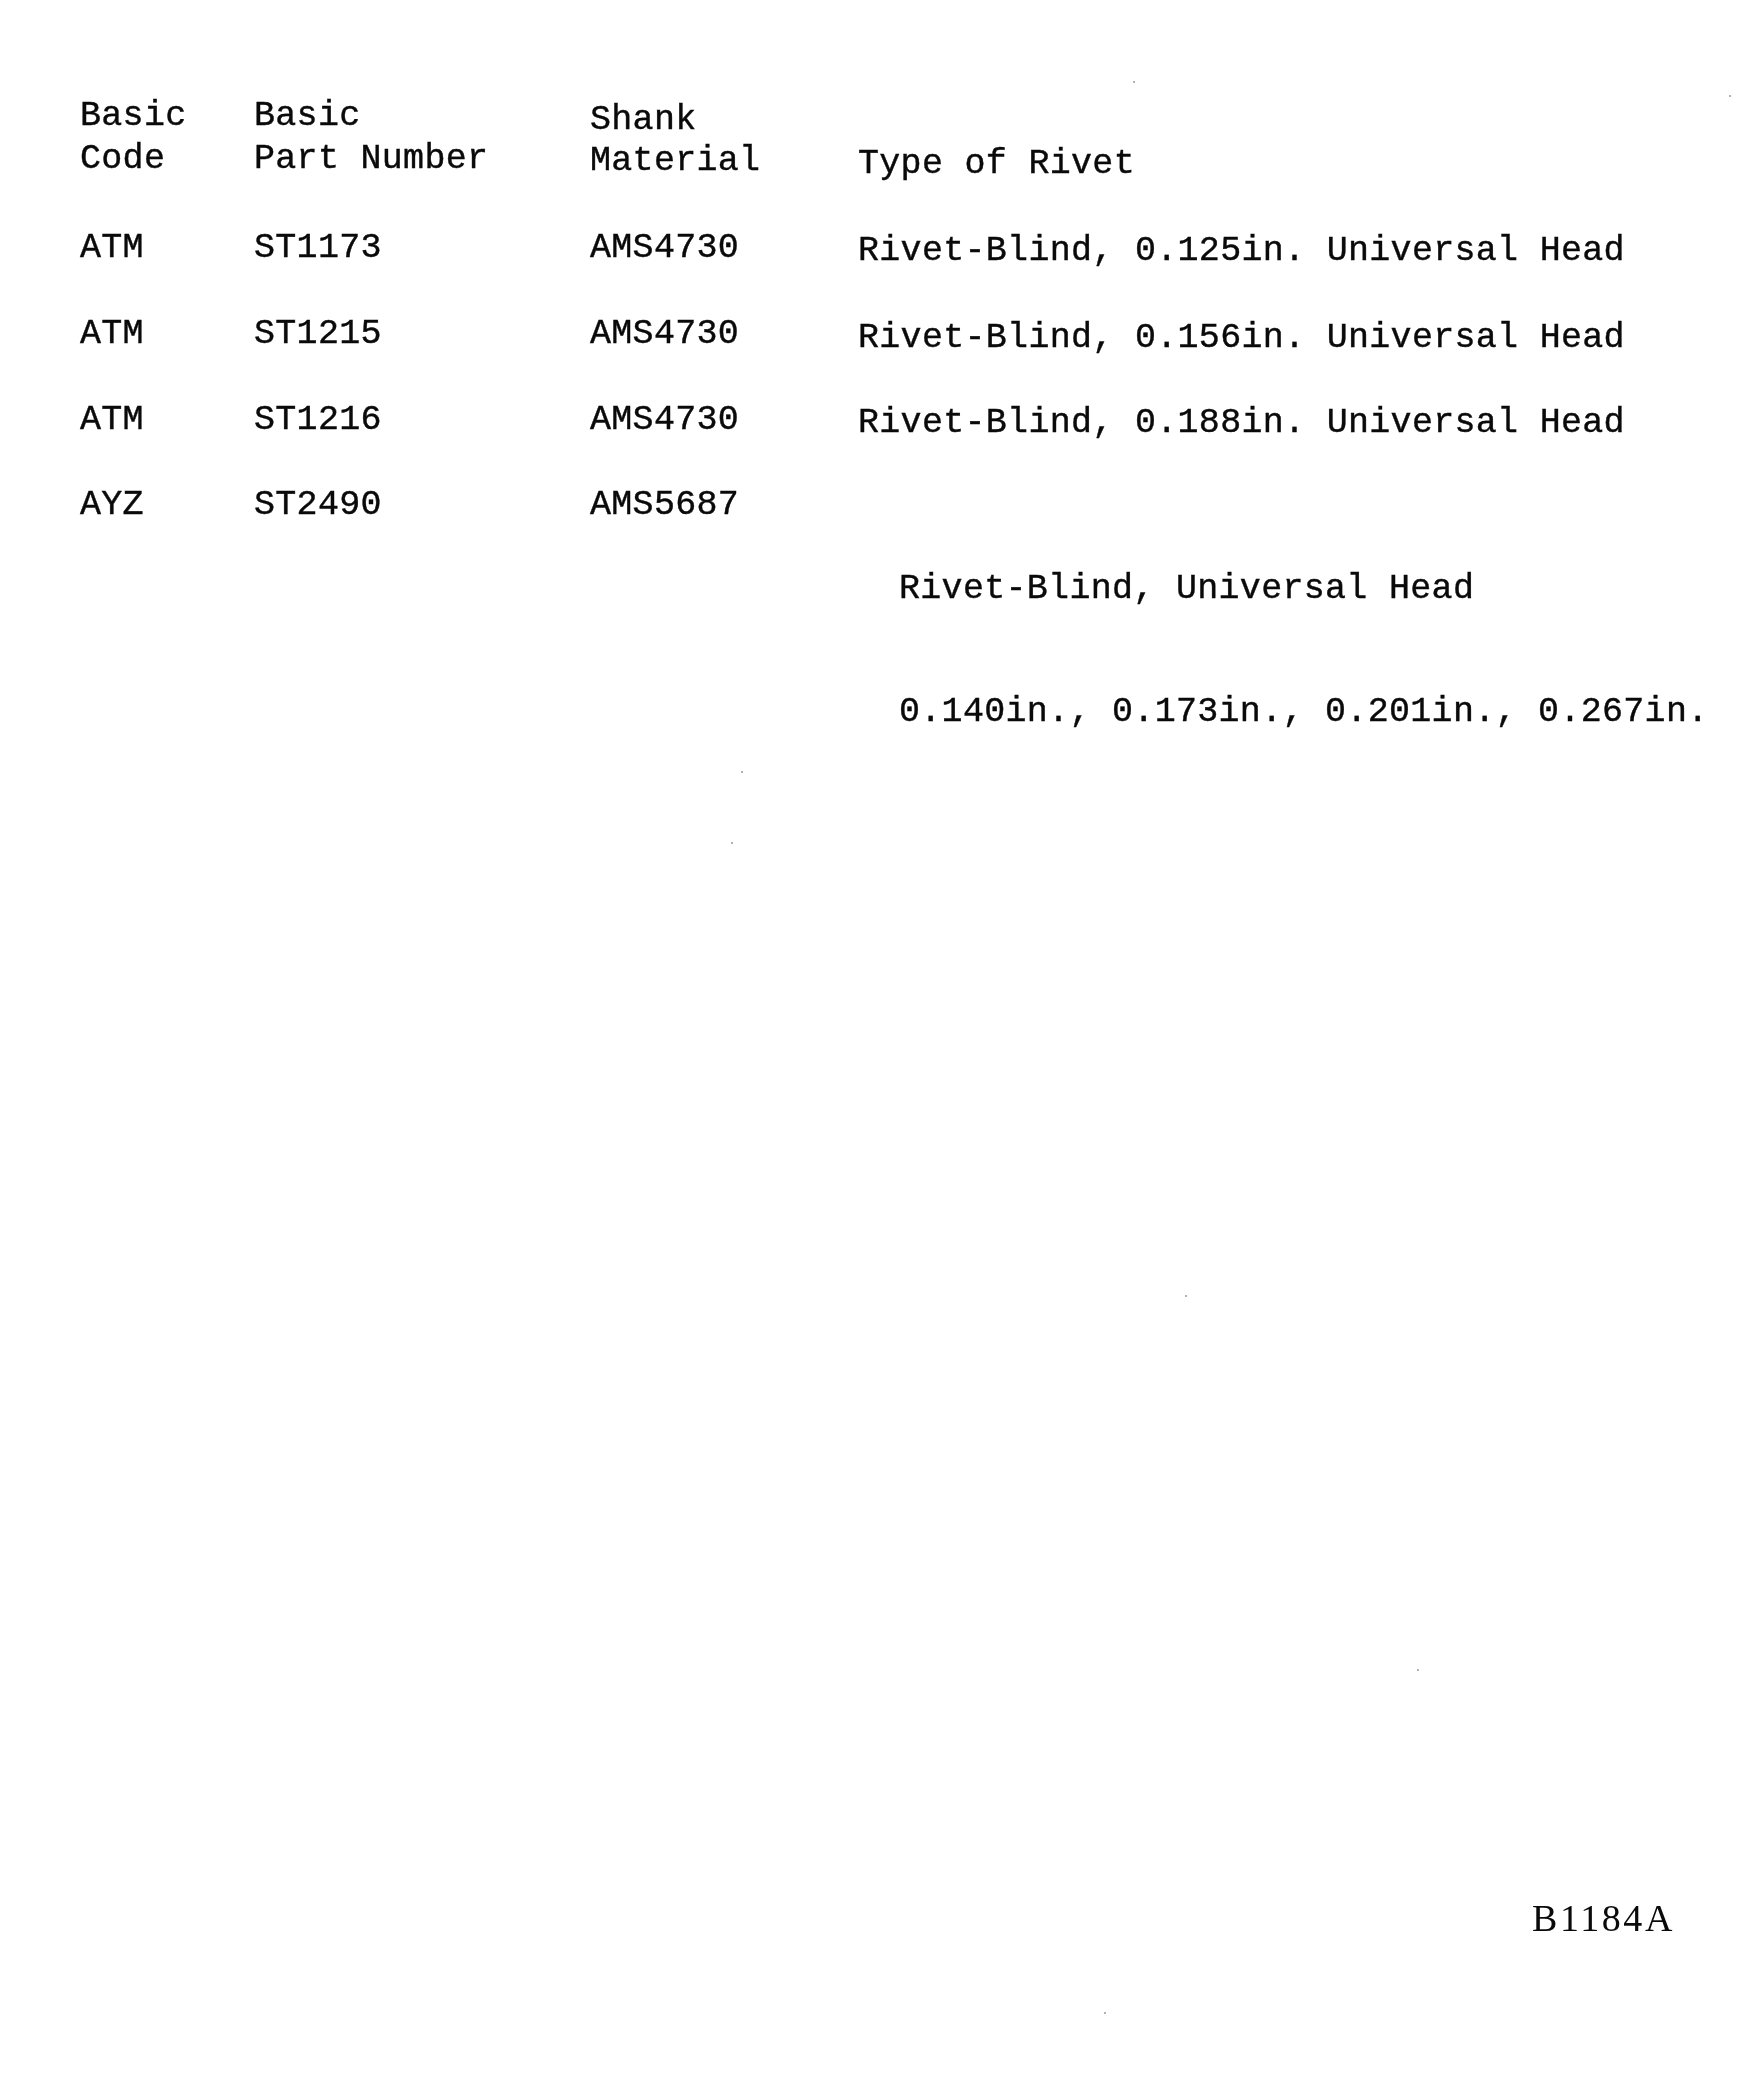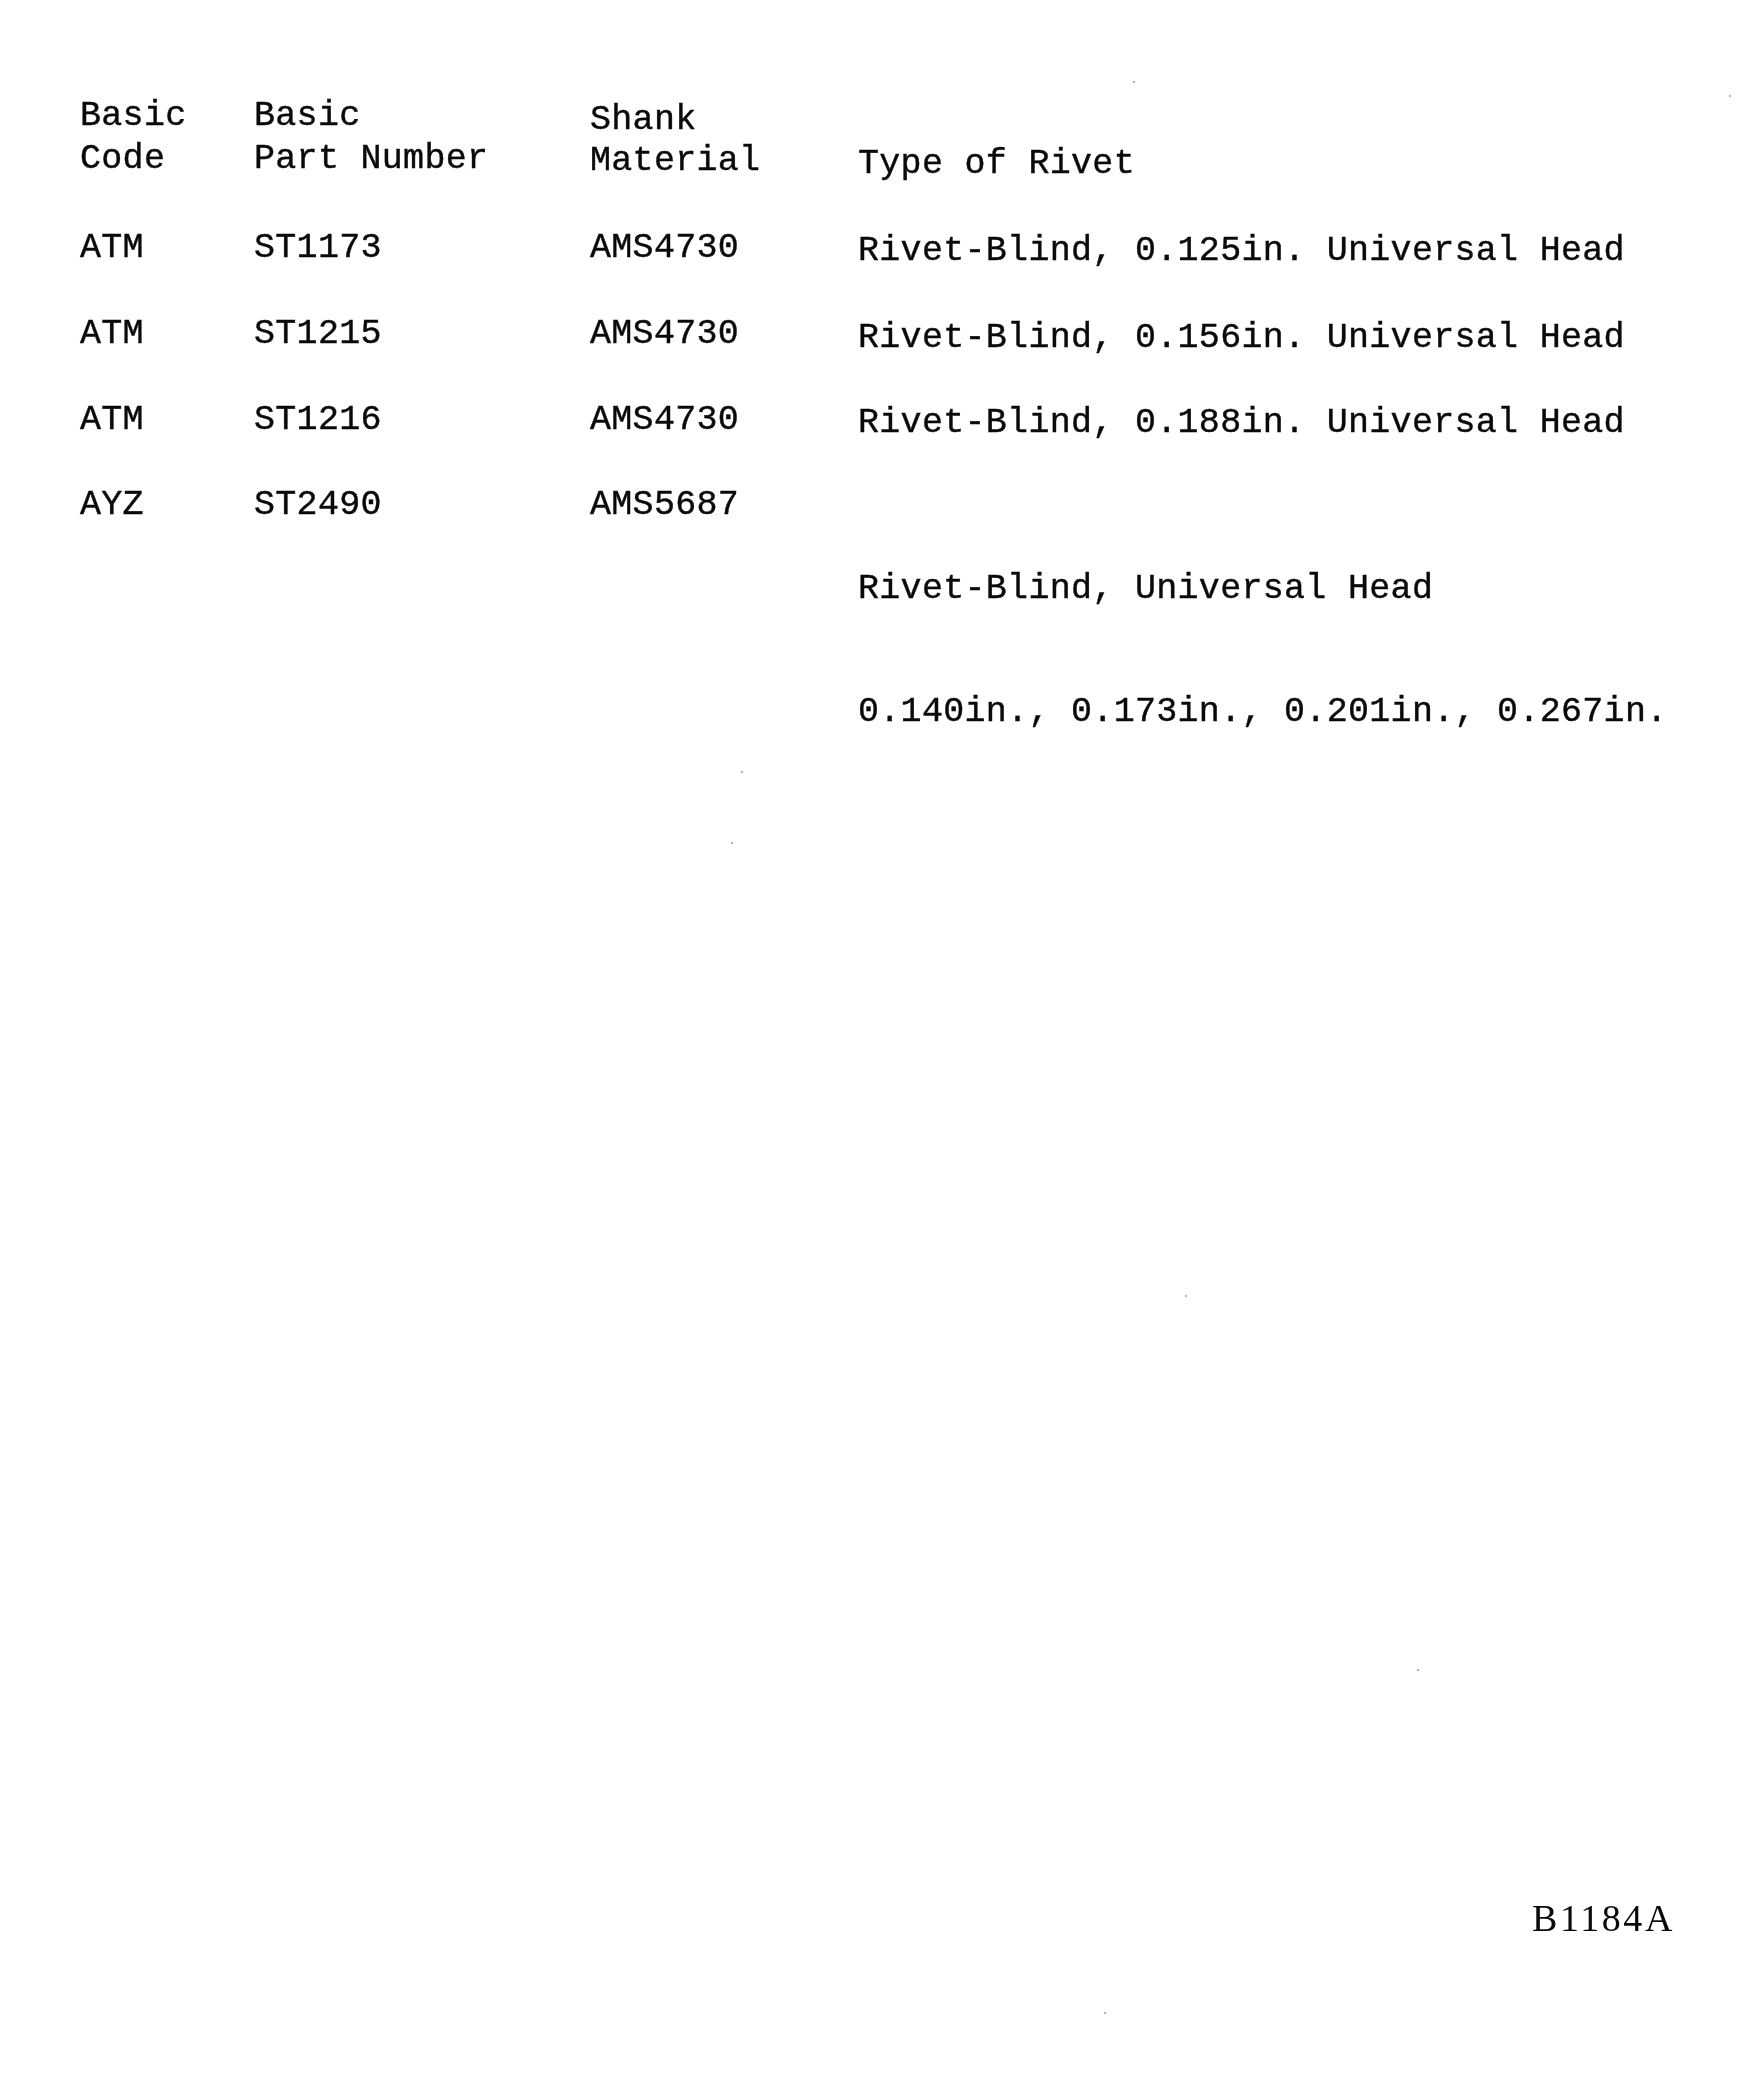--- a/index.html
+++ b/index.html
@@ -42,21 +42,21 @@
 
   .row-0 { top: 228px; }
   .row-1 { top: 314px; }
   .row-2 { top: 400px; }
   .row-3 { top: 485px; }
 
   .type-row-0 { top: 231px; }
   .type-row-1 { top: 318px; text-align: center; }
   .type-row-2 { top: 403px; }
   .type-row-3 { top: 487px; }
-  .type-row-3 .line { display: block; }
+  .type-row-3 .line { display: block; margin-left: 41px; }
 
   .footer-code {
     position: absolute;
     left: 1532px;
     top: 1898px;
     font-family: "Liberation Serif", "DejaVu Serif", serif;
     font-size: 38px;
     line-height: 41px;
     letter-spacing: 2.6px;
     white-space: pre;

